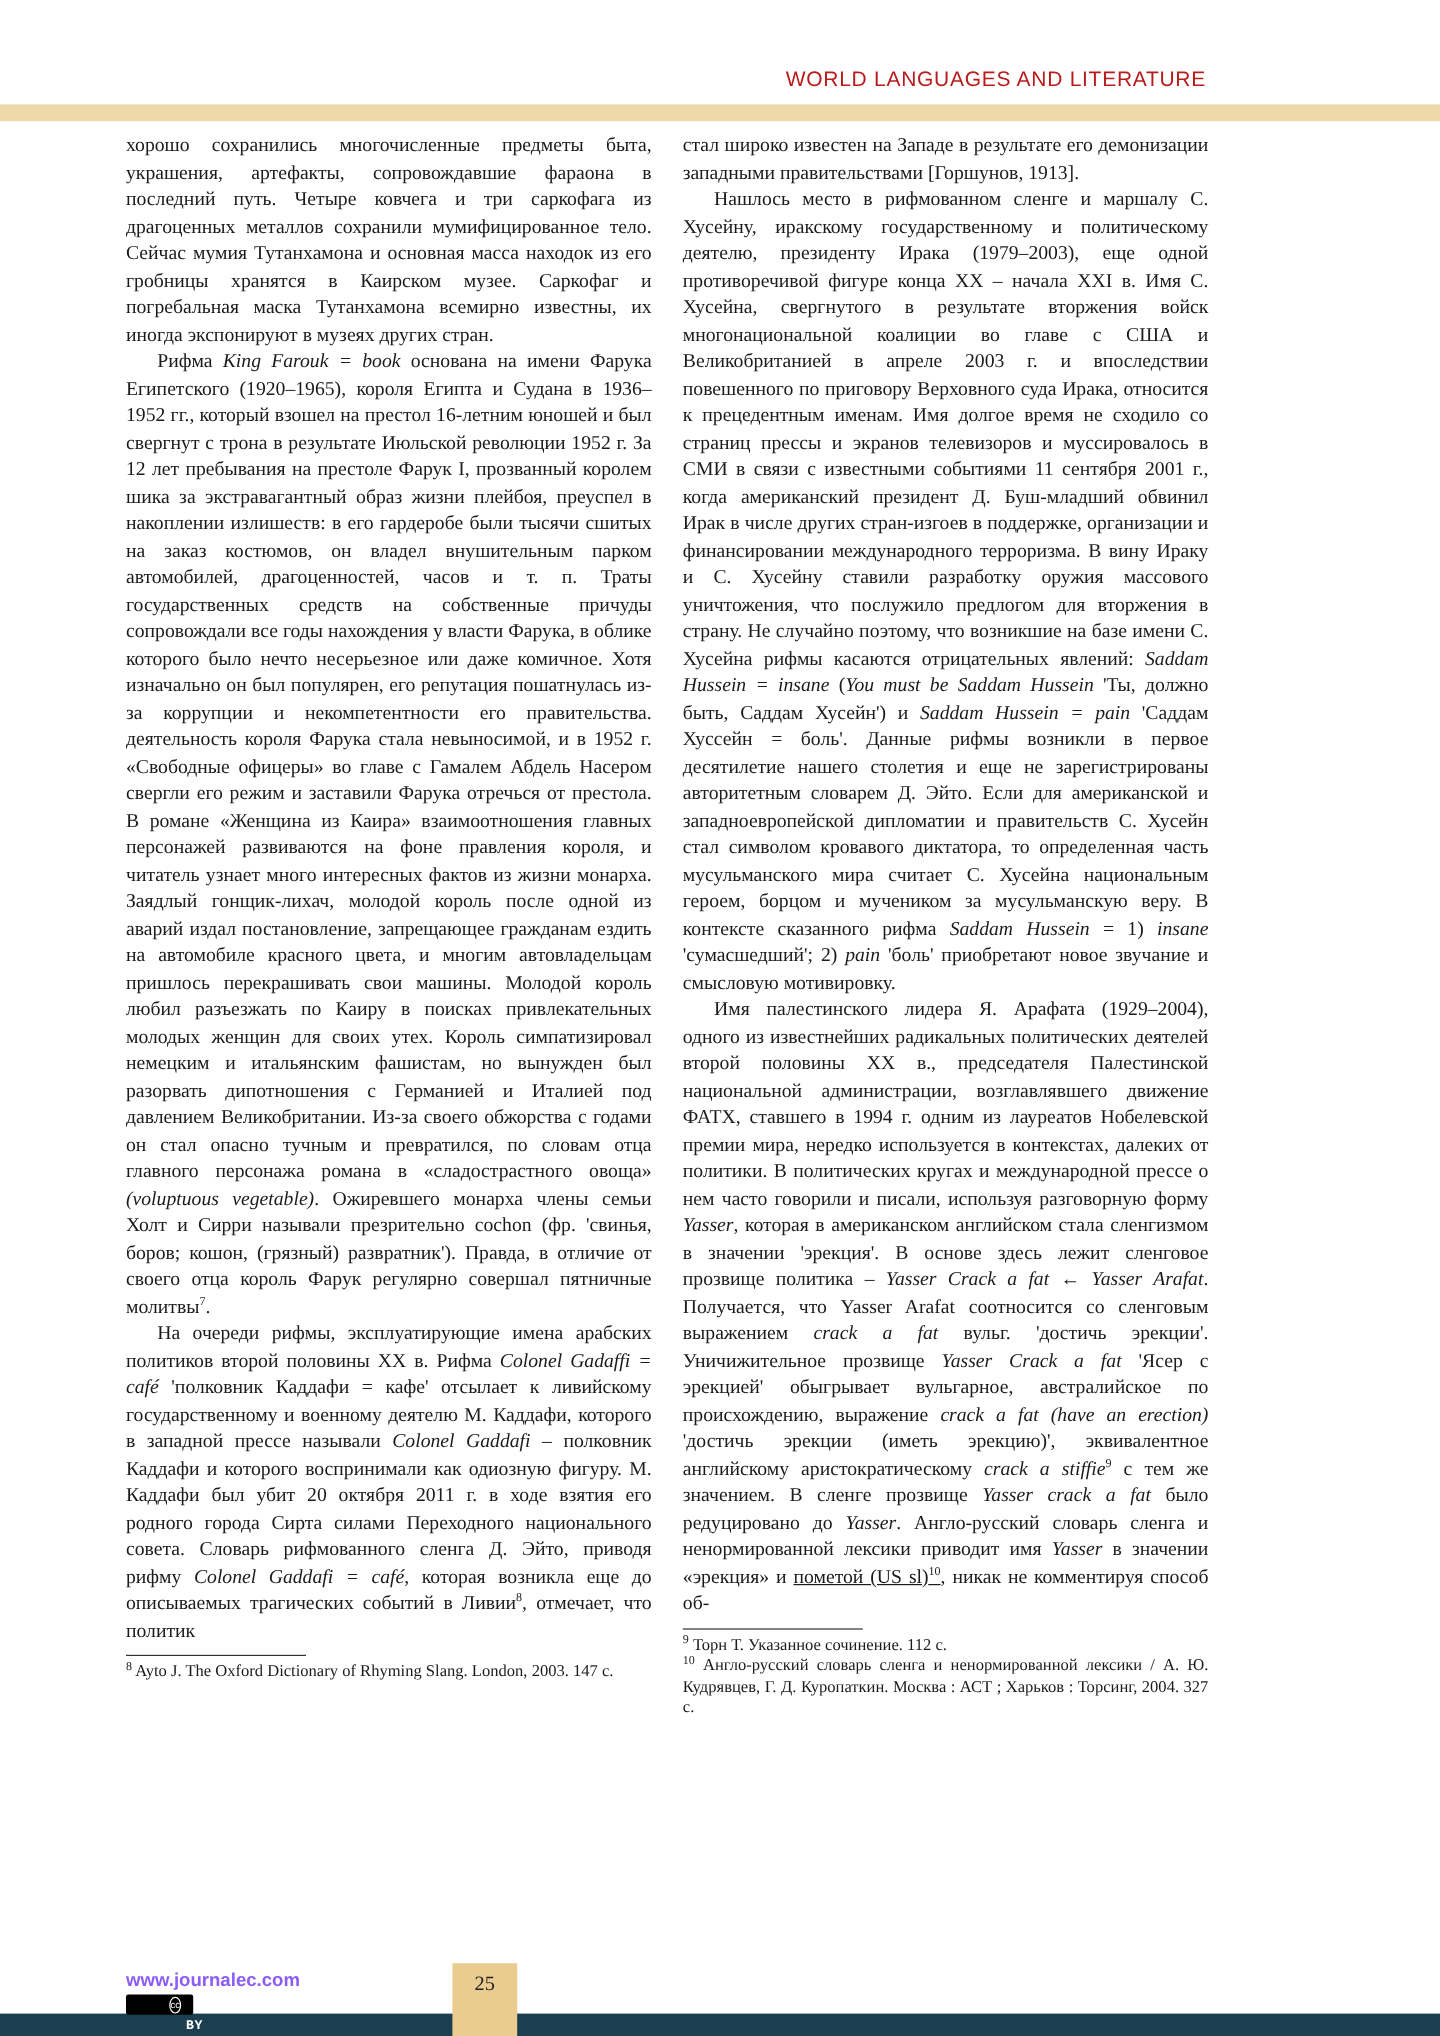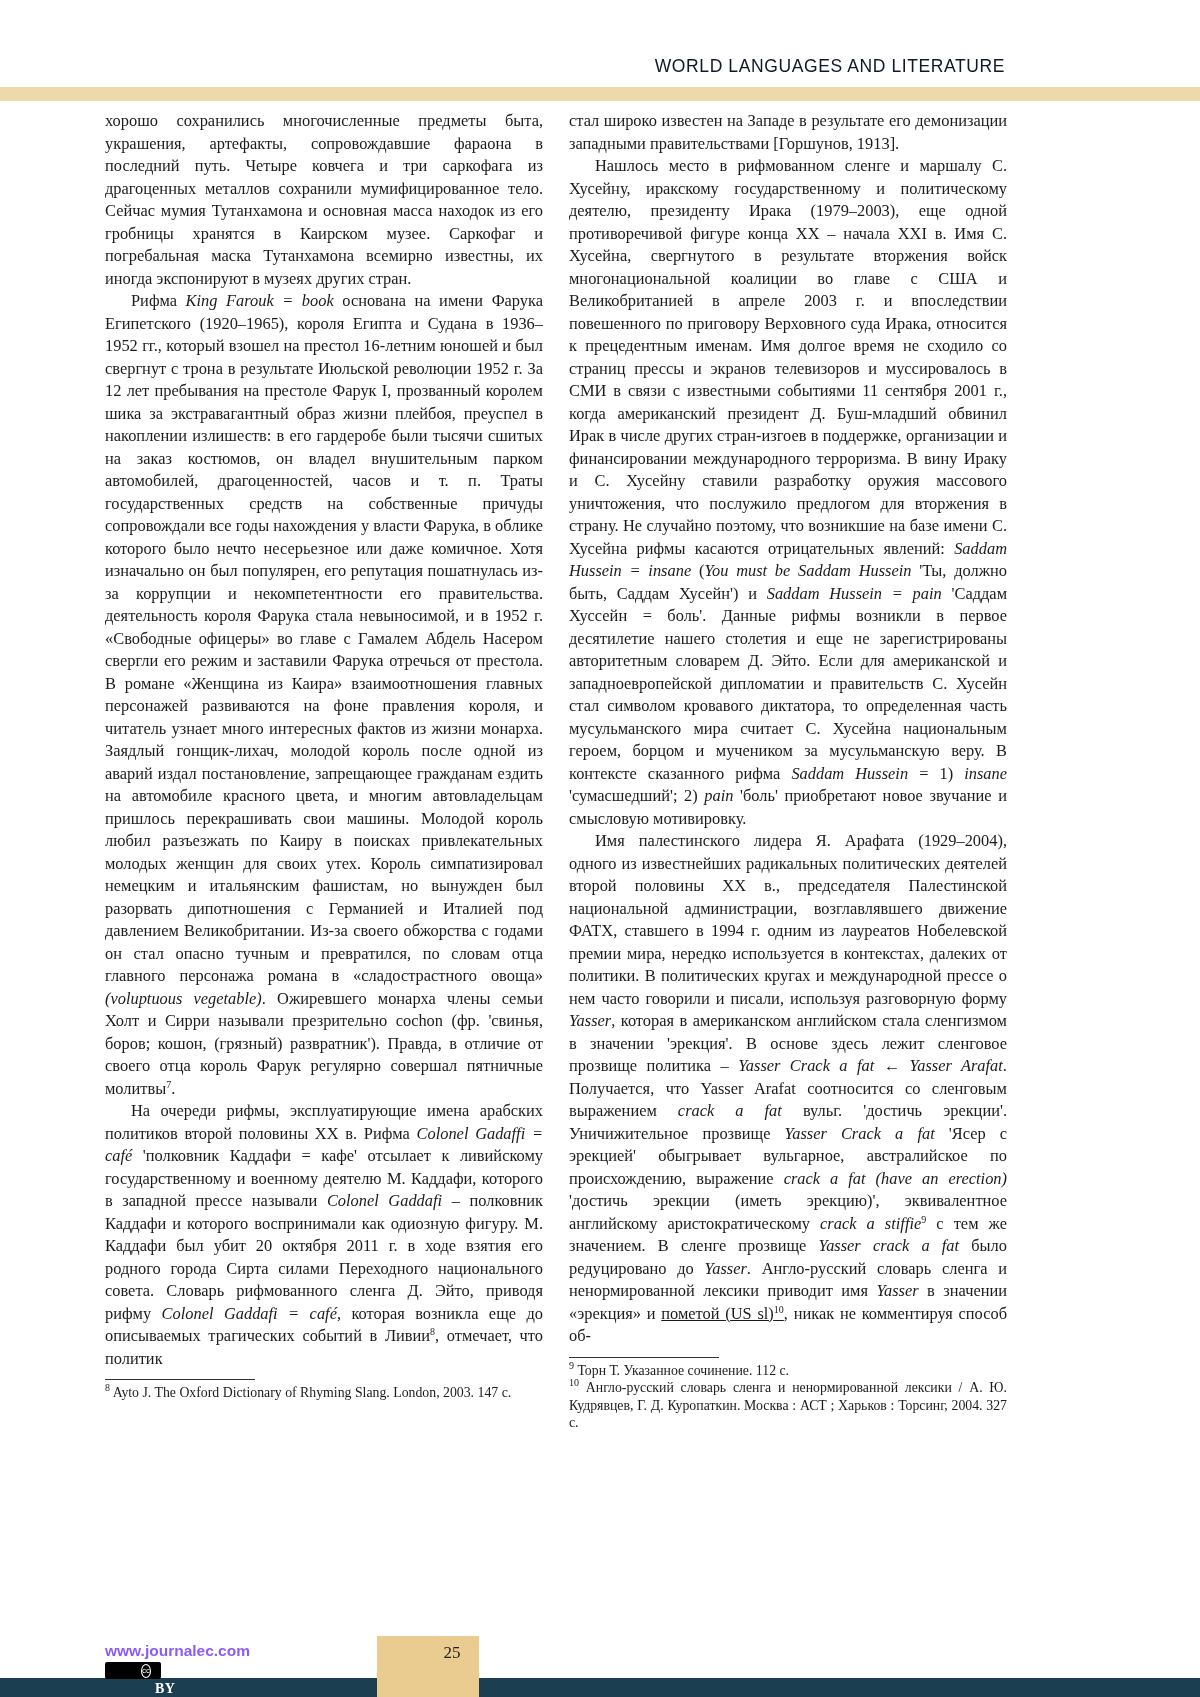--- a/index.html
+++ b/index.html
@@ -2,21 +2,21 @@
 <html><head>
 <meta charset="utf-8">
 <style>
   html,body{margin:0;padding:0;}
   body{
     width:1200px;height:1697px;position:relative;background:#ffffff;
     font-family:"Liberation Serif", serif;color:#1b1b1b;overflow:hidden;
   }
   .page-header{
     position:absolute;top:56px;left:105px;width:900px;
-    text-align:right;color:#0f172a;
+    text-align:right;color:#b91c1c;
     font-family:"Liberation Sans", sans-serif;
     font-size:17.5px;letter-spacing:0.6px;font-weight:400;
   }
   .top-band{
     position:absolute;top:87px;left:0;width:1200px;height:14px;
     background:#edd9a9;
   }
   .columns{
     position:absolute;top:110px;left:105px;width:902px;
     display:flex;gap:26px;
@@ -37,21 +37,21 @@
   .footnotes{font-size:13.8px;line-height:17.5px;text-align:justify;}
   .footnotes p{margin:0;}
   
   .footer-site{
     position:absolute;left:105px;top:1642px;
     font-family:"Liberation Sans", sans-serif;
     font-weight:bold;font-size:15.5px;color:#8b5cf6;
   }
   .pagenum-strip{
     position:absolute;left:377px;top:1636px;width:54px;height:61px;
-    background:#eacb90;z-index:3;padding-left:48px;
+    background:#eacb90;z-index:3;
   }
   .pagenum{
     display:block;text-align:center;margin-top:7px;
     font-size:17px;color:#222;
   }
   .footer-citation{
     position:absolute;top:1640px;left:560px;width:445px;
     text-align:center;font-size:15.5px;line-height:19.5px;color:#111;
   }
   .cc-badge{
@@ -59,22 +59,22 @@
     background:#000;border-radius:2px;display:flex;align-items:center;
     justify-content:flex-start;gap:4px;padding:0 4px;box-sizing:border-box;
     z-index:4;
   }
   .cc-circle{
     width:12px;height:12px;border:1.2px solid #fff;border-radius:50%;
     color:#fff;font-family:"Liberation Sans", sans-serif;font-size:8px;
     display:flex;align-items:center;justify-content:center;line-height:1;margin-left:32px;
   }
   .cc-by{
-    color:#fff;font-family:Liberation Serif, serif;
-    font-weight:bold;font-size:14px;letter-spacing:0.5px;margin-top:37px;
+    color:#fff;font-family:Liberation Mono, monospace;
+    font-weight:bold;font-size:11px;letter-spacing:0.5px;margin-top:37px;
   }
   .bottom-bar{
     position:absolute;left:0;top:1678px;width:1200px;height:19px;
     background:#1b3f50;z-index:2;
   }
 </style>
 </head>
 <body>
 
 <div class="page-header">WORLD LANGUAGES AND LITERATURE</div>

